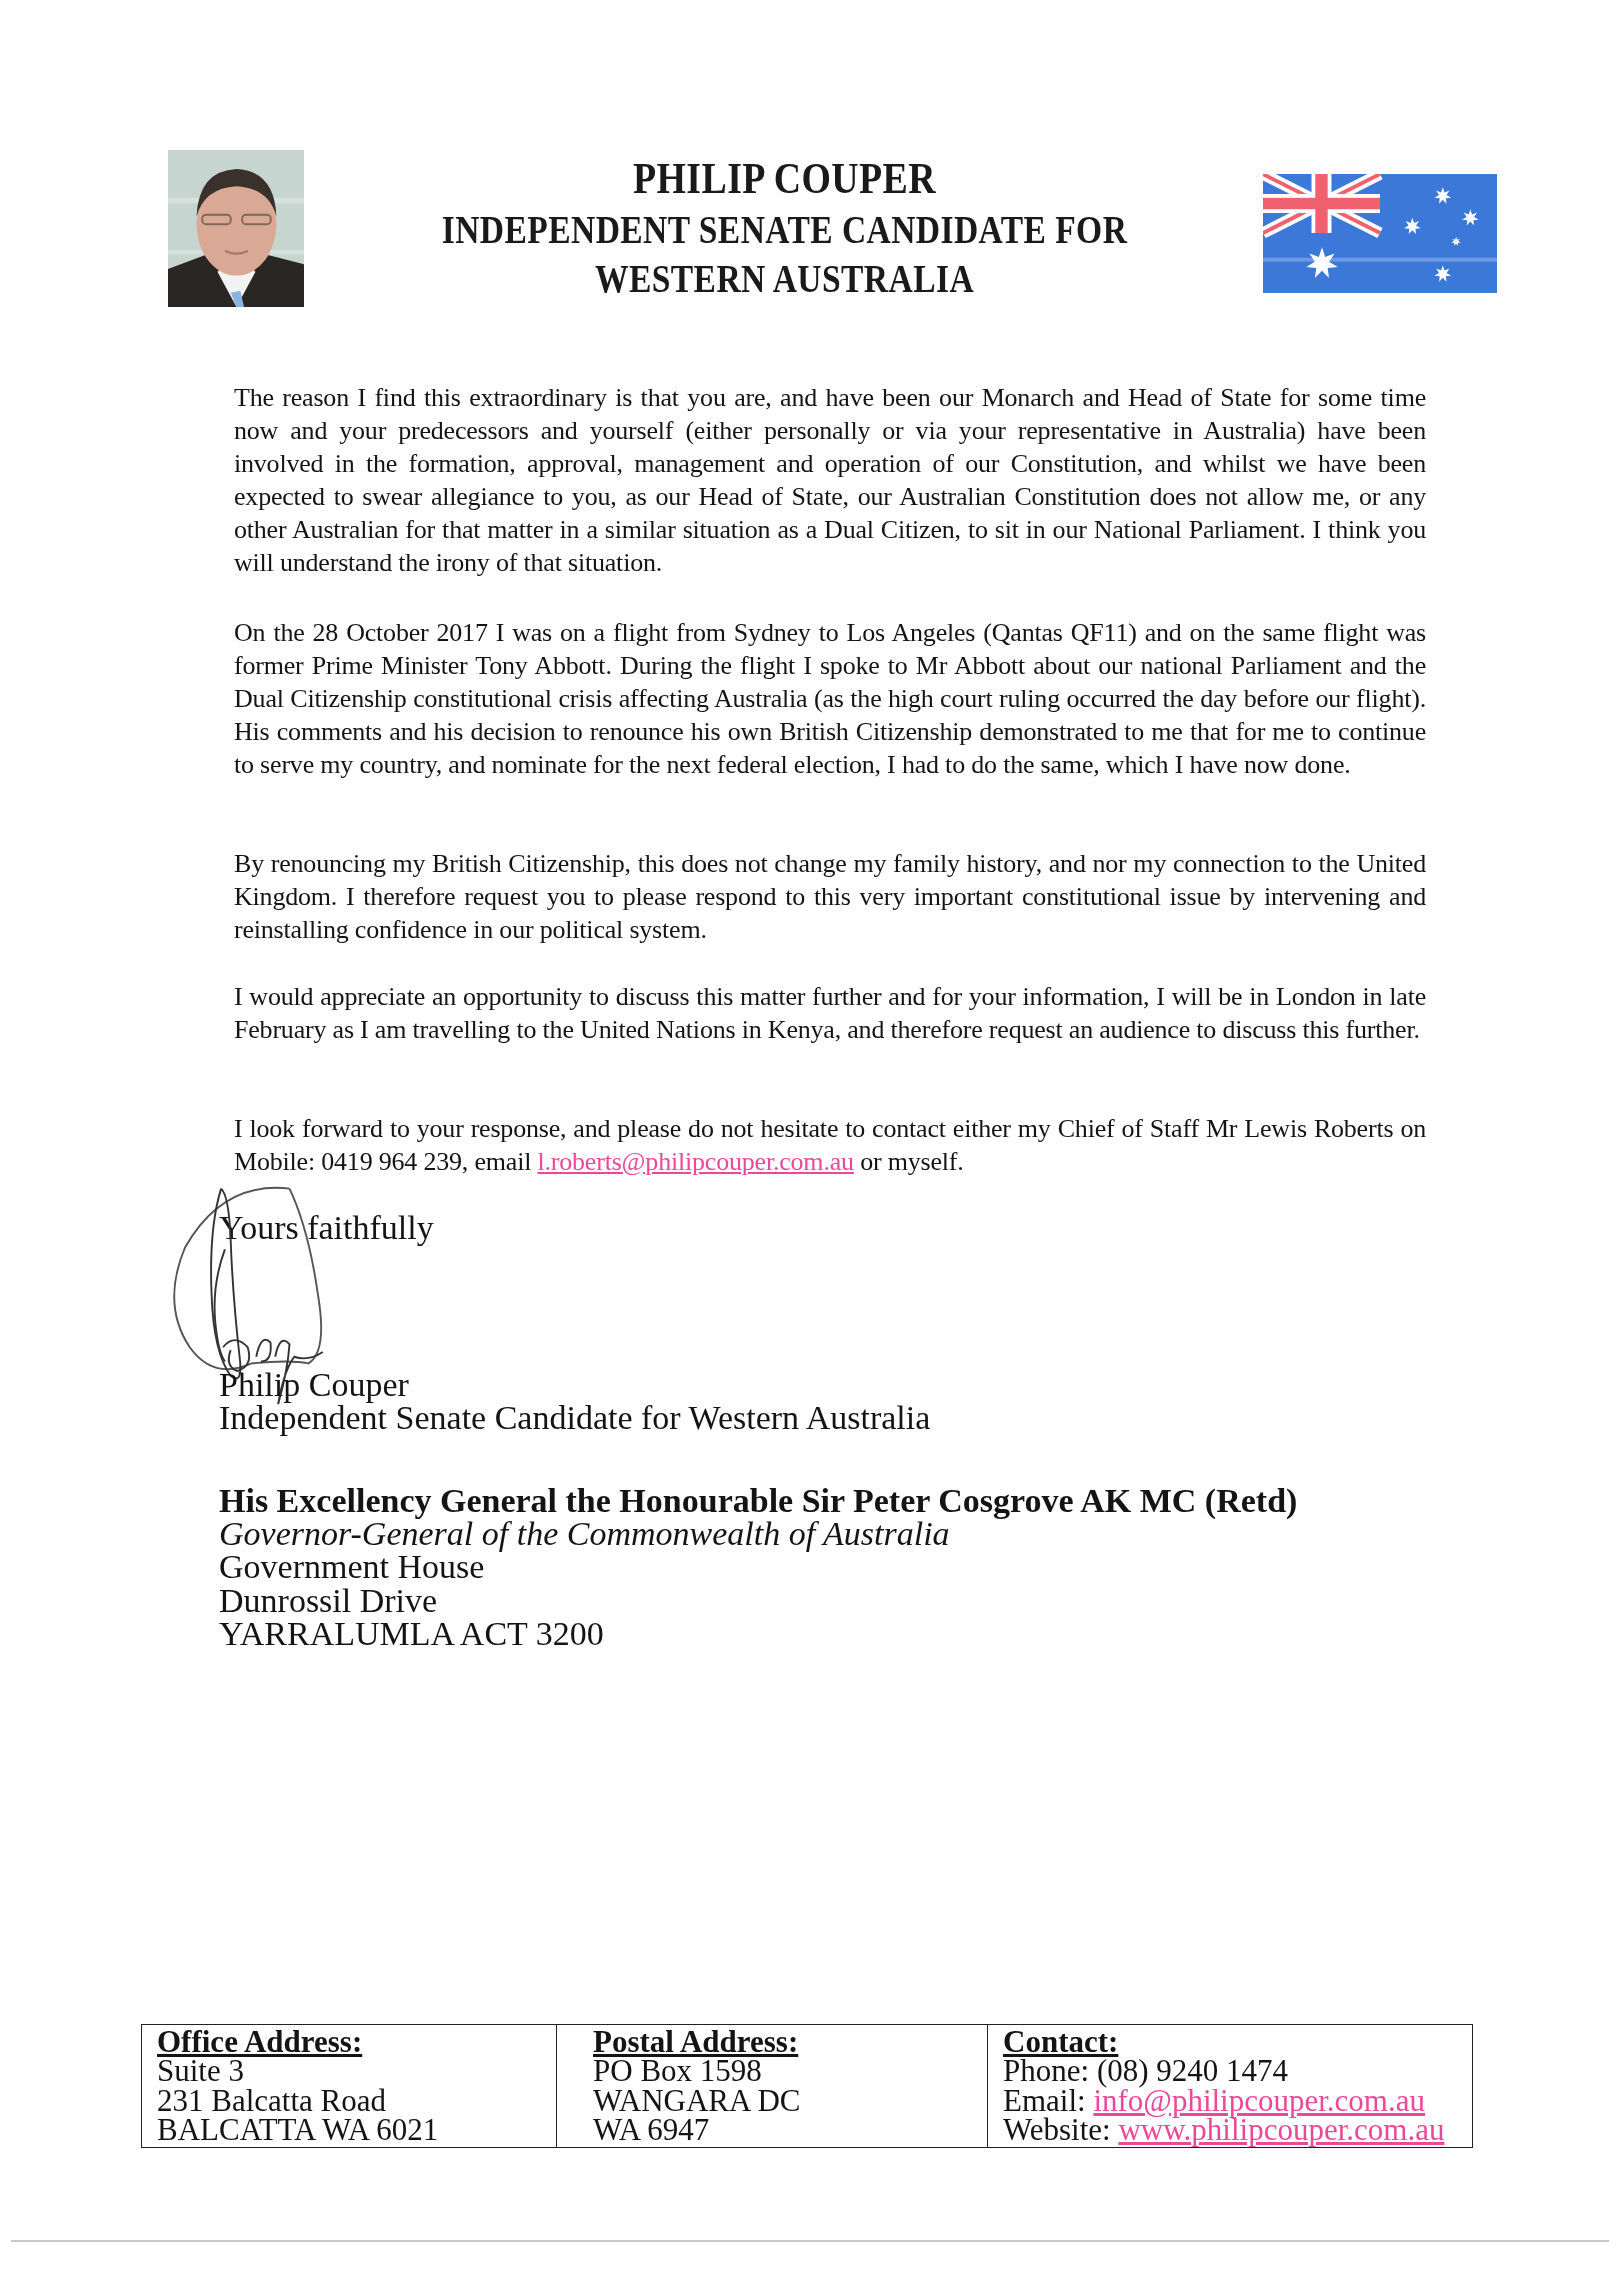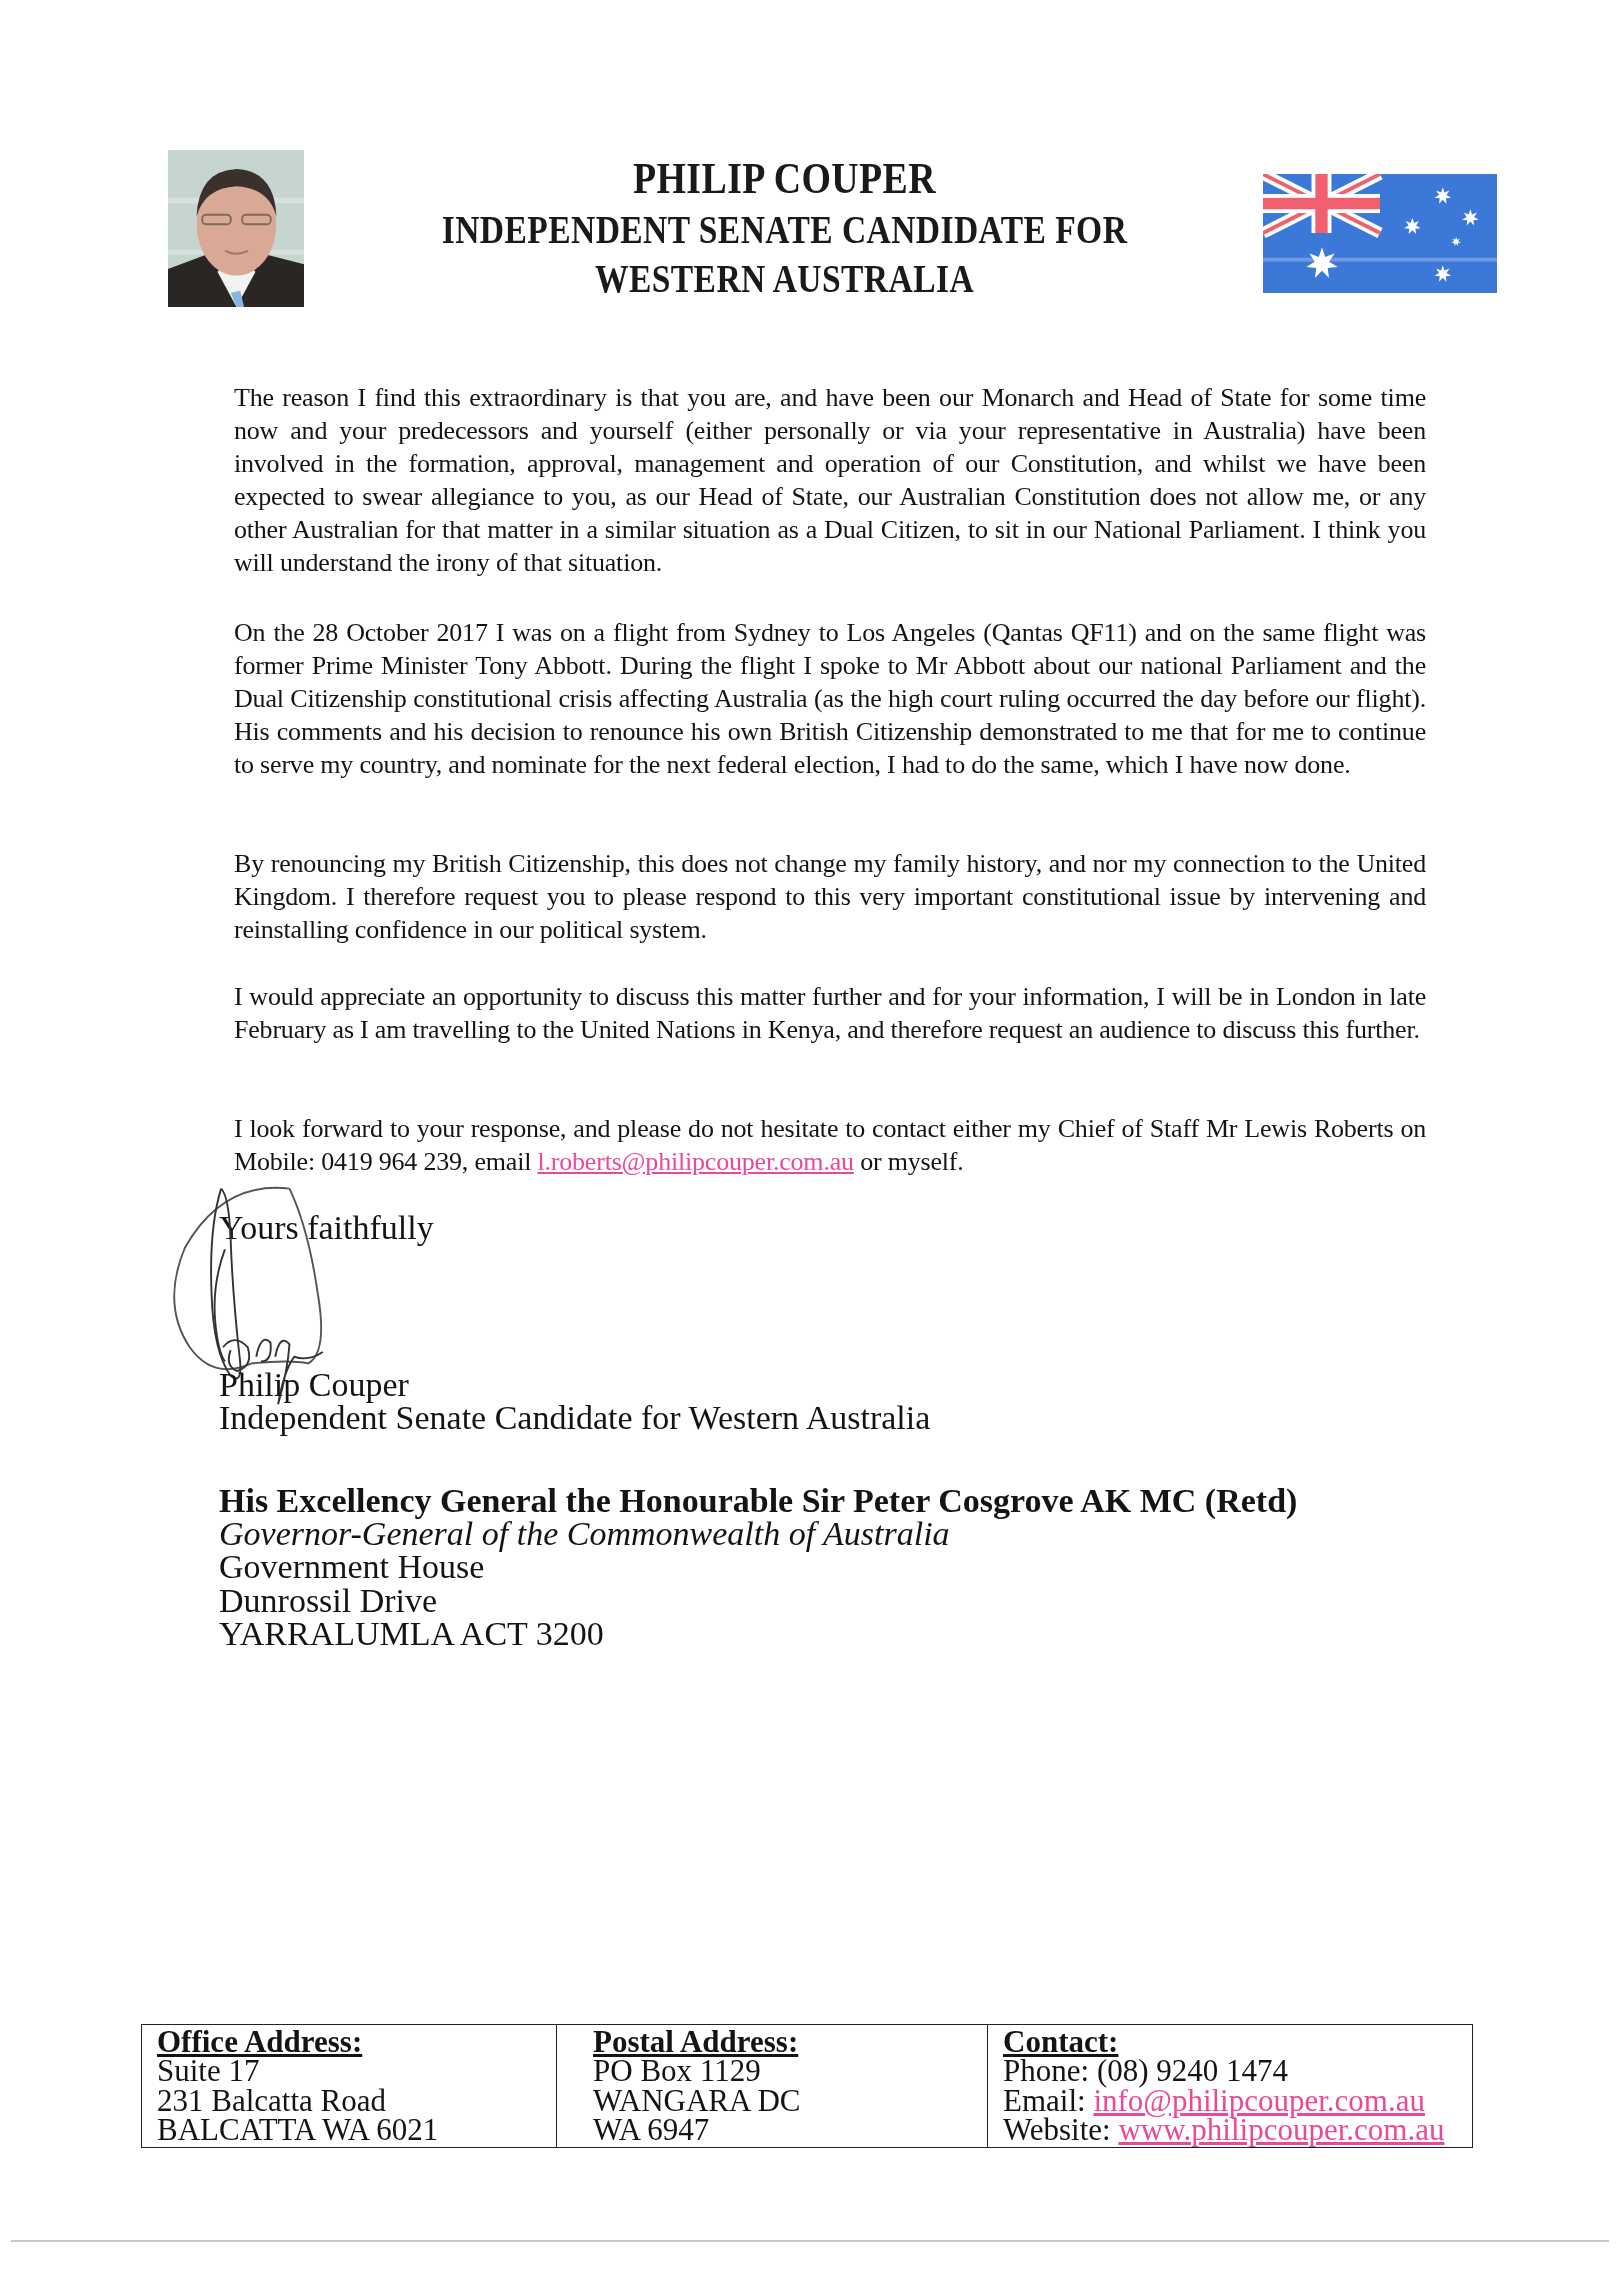--- a/index.html
+++ b/index.html
@@ -121,27 +121,27 @@
 
 <div id="addr-name" class="abs line">His Excellency General the Honourable Sir Peter Cosgrove AK MC (Retd)</div>
 <div id="addr-role" class="abs line">Governor-General of the Commonwealth of Australia</div>
 <div id="addr-l1" class="abs line">Government House</div>
 <div id="addr-l2" class="abs line">Dunrossil Drive</div>
 <div id="addr-l3" class="abs line">YARRALUMLA ACT 3200</div>
 
 <div id="footer" class="abs">
   <div id="fcol-office" class="fcol">
     <div class="fhead">Office Address:</div>
-    <div>Suite 17</div>
+    <div>Suite 3</div>
     <div>231 Balcatta Road</div>
     <div>BALCATTA WA 6021</div>
   </div>
   <div id="fcol-postal" class="fcol">
     <div class="fhead">Postal Address:</div>
-    <div>PO Box 1129</div>
+    <div>PO Box 1598</div>
     <div>WANGARA DC</div>
     <div>WA 6947</div>
   </div>
   <div id="fcol-contact" class="fcol">
     <div class="fhead">Contact:</div>
     <div><span>Phone: </span><span>(08) 9240 1474</span></div>
     <div><span>Email: </span><span class="link">info@philipcouper.com.au</span></div>
     <div><span>Website: </span><span class="link">www.philipcouper.com.au</span></div>
   </div>
 </div>

